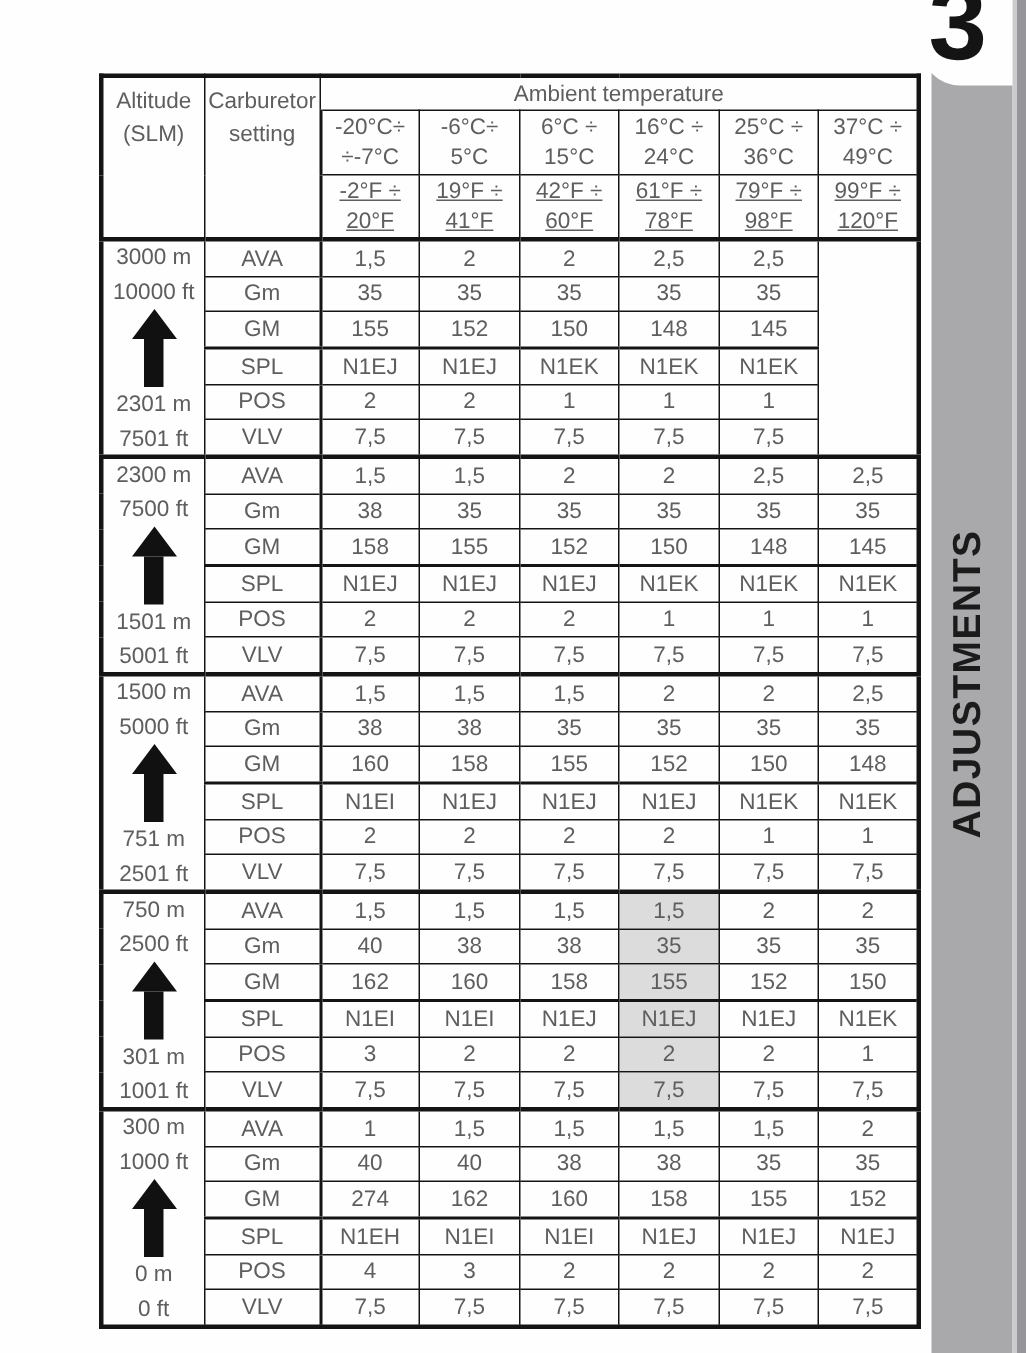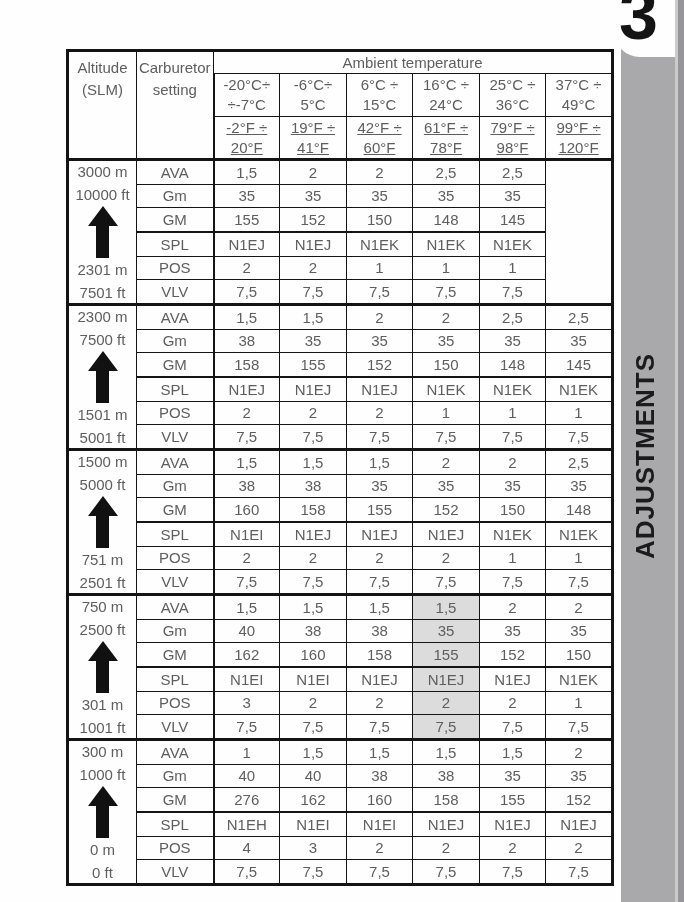--- a/index.html
+++ b/index.html
@@ -360,21 +360,21 @@
         <td>Gm</td>
         <td class="temp-first">40</td>
         <td class="">40</td>
         <td class="">38</td>
         <td class="">38</td>
         <td class="">35</td>
         <td class="">35</td>
       </tr>
       <tr class="dr gm-row">
         <td>GM</td>
-        <td class="temp-first">276</td>
+        <td class="temp-first">274</td>
         <td class="">162</td>
         <td class="">160</td>
         <td class="">158</td>
         <td class="">155</td>
         <td class="">152</td>
       </tr>
       <tr class="dr">
         <td>SPL</td>
         <td class="temp-first">N1EH</td>
         <td class="">N1EI</td>

